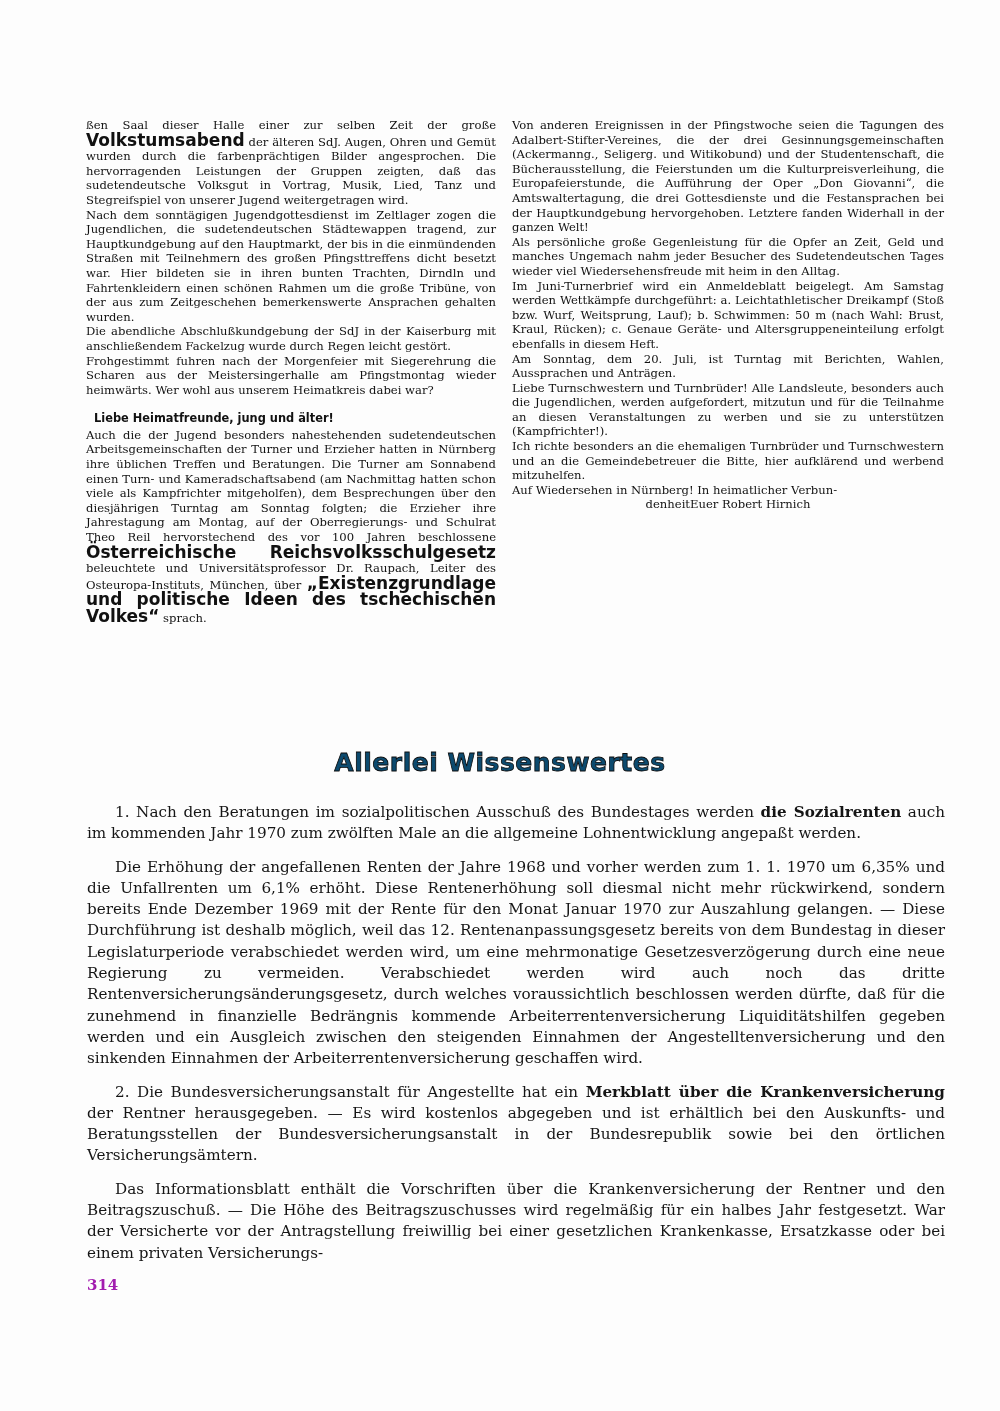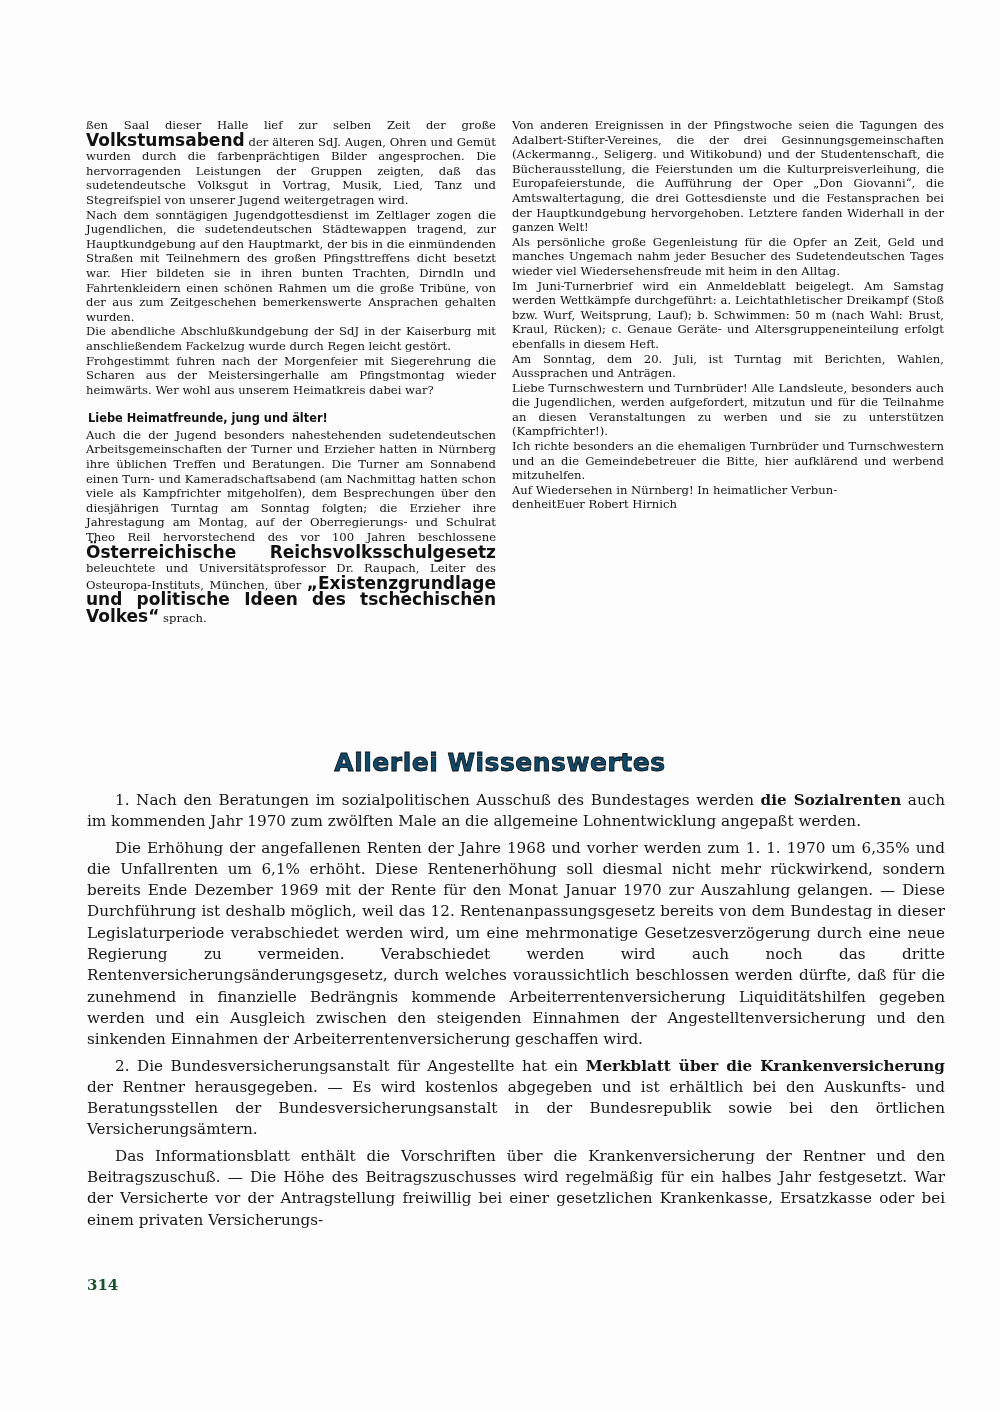--- a/index.html
+++ b/index.html
@@ -2,36 +2,36 @@
 <html><head>
 <meta charset="utf-8">
 <style>
   html, body { margin: 0; padding: 0; background: #ffffff; }
   body { width: 1000px; height: 1411px; position: relative; overflow: hidden; color: #111; }
   .page { position: absolute; left: 0; top: 0; width: 1000px; height: 1411px; background: #fdfdfd; }
   .col { position: absolute; top: 118px; font-family: "DejaVu Serif", serif; font-size: 11.6px; line-height: 14.6px; text-align: justify; }
   .col-left { left: 86px; width: 410px; }
   .col-right { left: 512px; width: 432px; }
   .col p { margin: 0; }
-  .col .sub { font-family: "DejaVu Sans", sans-serif; font-weight: bold; font-size: 11.4px; margin: 14px 0 2px 2px; }
+  .col .sub { font-family: "DejaVu Sans", sans-serif; font-weight: bold; font-size: 11.4px; margin: 14px 0 2px 8px; }
   .col b.sans { font-family: "DejaVu Sans", sans-serif; font-size: 17px; }
   .col-right p.gap { }
-  .sign { display: flex; justify-content: flex-start; }
+  .sign { display: flex; justify-content: center; }
   .headline { position: absolute; top: 748px; left: 0; width: 1000px; text-align: center; font-family: "DejaVu Sans", sans-serif; font-weight: 900; font-size: 25px; letter-spacing: 0.5px; color: #0c4a6e; -webkit-text-stroke: 0.8px #0b0b0b; }
   .body-text { position: absolute; top: 790px; left: 87px; width: 858px; font-family: "DejaVu Serif", serif; font-size: 15.2px; line-height: 21.3px; text-align: justify; color: #151515; }
-  .body-text p { margin: 0 0 5px 0; text-indent: 28px; }
-  .page-num { position: absolute; left: 87px; top: 1276px; font-family: "DejaVu Serif", serif; font-size: 15px; font-weight: bold; color: #14532d; }
+  .body-text p { margin: 12px 0 5px 0; text-indent: 28px; }
+  .page-num { position: absolute; left: 87px; top: 1276px; font-family: "DejaVu Serif", serif; font-size: 15px; font-weight: bold; color: #a21caf; }
 </style>
 </head>
 <body>
 
 <div class="page">
 
   <div class="col col-left">
-    <p><span>ßen Saal dieser Halle lief zur selben Zeit der große </span><b class="sans">Volkstumsabend</b><span> der älteren SdJ. Augen, Ohren und Gemüt wurden durch die farbenprächtigen Bilder angesprochen. Die hervorragenden Leistungen der Gruppen zeigten, daß das sudetendeutsche Volksgut in Vortrag, Musik, Lied, Tanz und Stegreifspiel von unserer Jugend weitergetragen wird.</span></p>
+    <p><span>ßen Saal dieser Halle einer zur selben Zeit der große </span><b class="sans">Volkstumsabend</b><span> der älteren SdJ. Augen, Ohren und Gemüt wurden durch die farbenprächtigen Bilder angesprochen. Die hervorragenden Leistungen der Gruppen zeigten, daß das sudetendeutsche Volksgut in Vortrag, Musik, Lied, Tanz und Stegreifspiel von unserer Jugend weitergetragen wird.</span></p>
     <p>Nach dem sonntägigen Jugendgottesdienst im Zeltlager zogen die Jugendlichen, die sudetendeutschen Städtewappen tragend, zur Hauptkundgebung auf den Hauptmarkt, der bis in die einmündenden Straßen mit Teilnehmern des großen Pfingsttreffens dicht besetzt war. Hier bildeten sie in ihren bunten Trachten, Dirndln und Fahrtenkleidern einen schönen Rahmen um die große Tribüne, von der aus zum Zeitgeschehen bemerkenswerte Ansprachen gehalten wurden.</p>
     <p>Die abendliche Abschlußkundgebung der SdJ in der Kaiserburg mit anschließendem Fackelzug wurde durch Regen leicht gestört.</p>
     <p>Frohgestimmt fuhren nach der Morgenfeier mit Siegerehrung die Scharen aus der Meistersingerhalle am Pfingstmontag wieder heimwärts. Wer wohl aus unserem Heimatkreis dabei war?</p>
     <p class="sub">Liebe Heimatfreunde, jung und älter!</p>
     <p><span>Auch die der Jugend besonders nahestehenden sudetendeutschen Arbeitsgemeinschaften der Turner und Erzieher hatten in Nürnberg ihre üblichen Treffen und Beratungen. Die Turner am Sonnabend einen Turn- und Kameradschaftsabend (am Nachmittag hatten schon viele als Kampfrichter mitgeholfen), dem Besprechungen über den diesjährigen Turntag am Sonntag folgten; die Erzieher ihre Jahrestagung am Montag, auf der Oberregierungs- und Schulrat Theo Reil hervorstechend des vor 100 Jahren beschlossene </span><b class="sans">Österreichische Reichsvolksschulgesetz</b><span> beleuchtete und Universitätsprofessor Dr. Raupach, Leiter des Osteuropa-Instituts, München, über </span><b class="sans">„Existenzgrundlage und politische Ideen des tschechischen Volkes“</b><span> sprach.</span></p>
   </div>
 
   <div class="col col-right">
     <p>Von anderen Ereignissen in der Pfingstwoche seien die Tagungen des Adalbert-Stifter-Vereines, die der drei Gesinnungsgemeinschaften (Ackermanng., Seligerg. und Witikobund) und der Studentenschaft, die Bücherausstellung, die Feierstunden um die Kulturpreisverleihung, die Europafeierstunde, die Aufführung der Oper „Don Giovanni“, die Amtswaltertagung, die drei Gottesdienste und die Festansprachen bei der Hauptkundgebung hervorgehoben. Letztere fanden Widerhall in der ganzen Welt!</p>
     <p class="gap">Als persönliche große Gegenleistung für die Opfer an Zeit, Geld und manches Ungemach nahm jeder Besucher des Sudetendeutschen Tages wieder viel Wiedersehensfreude mit heim in den Alltag.</p>

